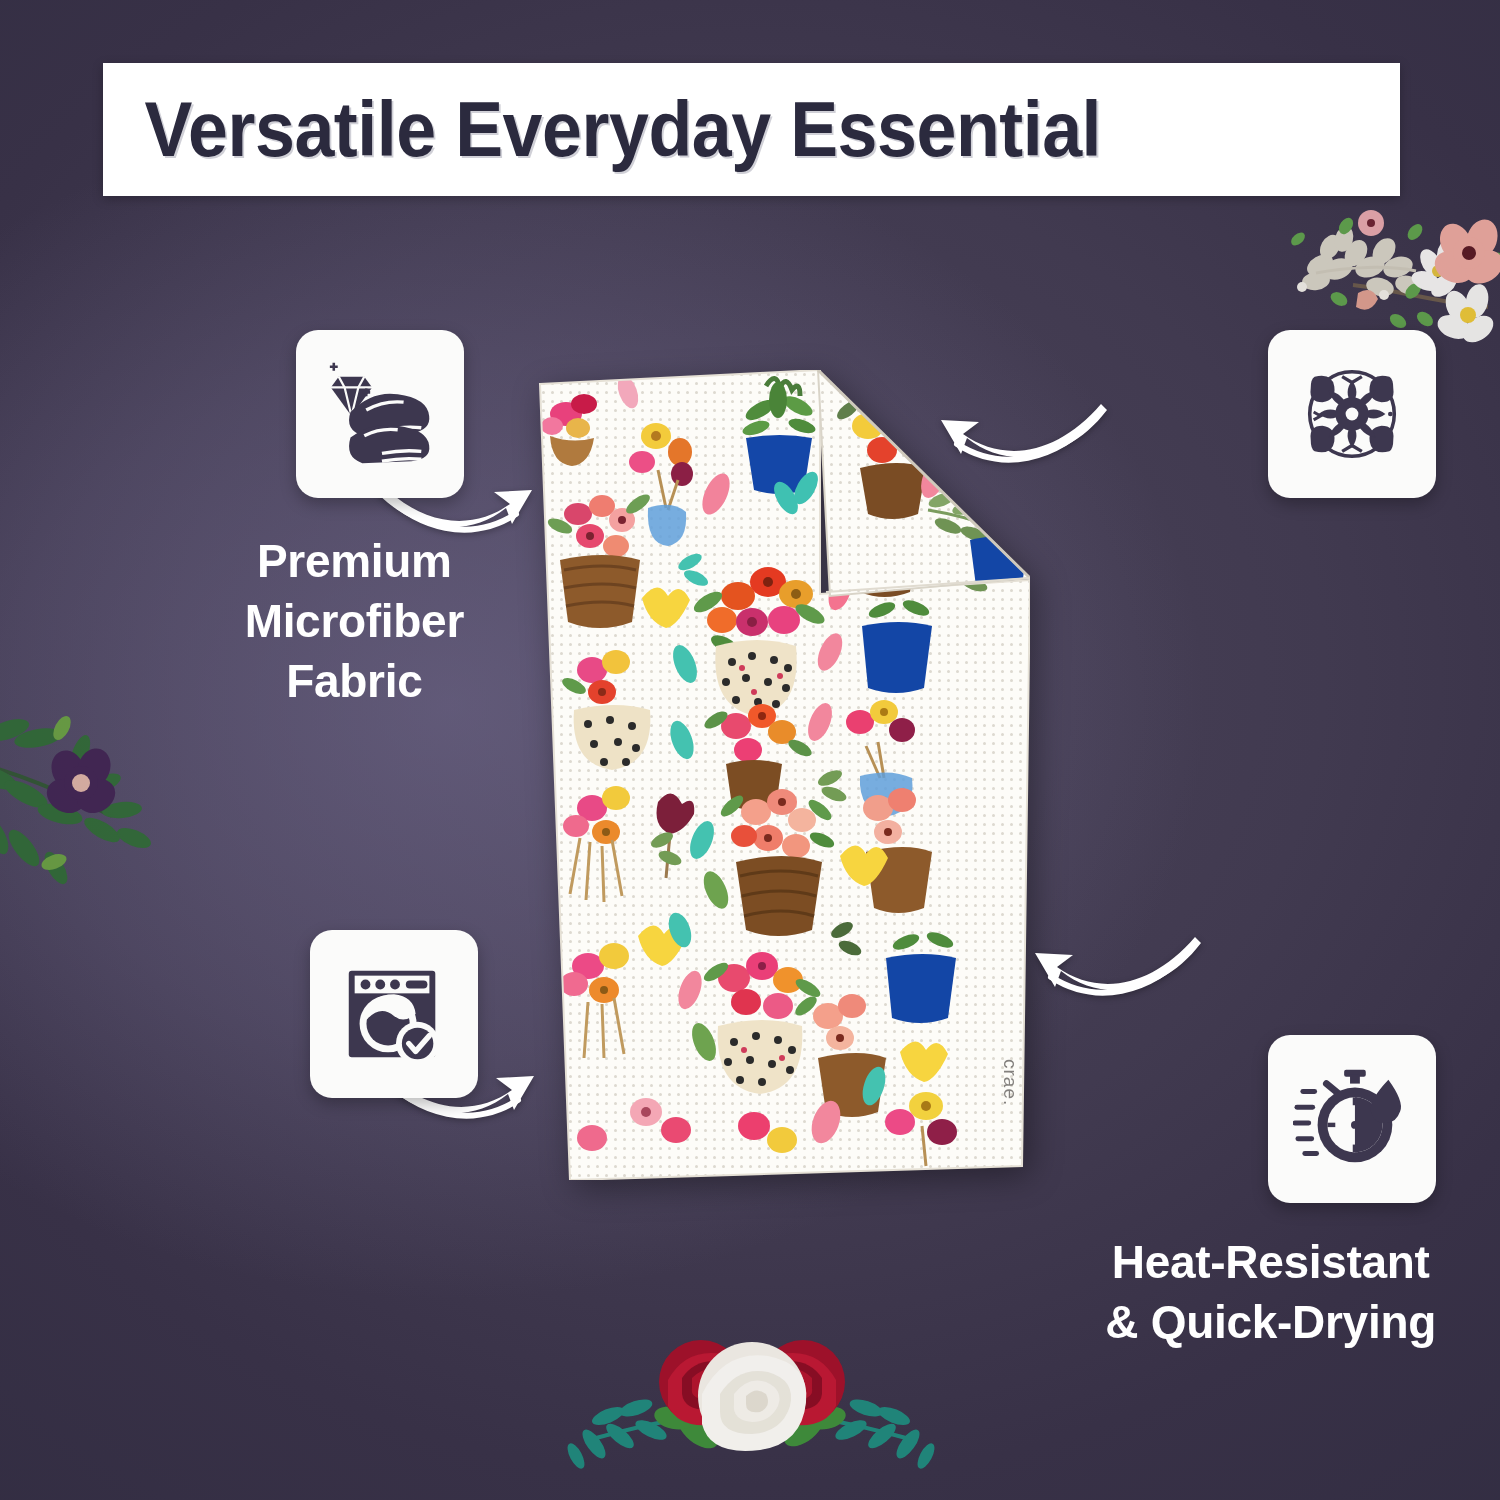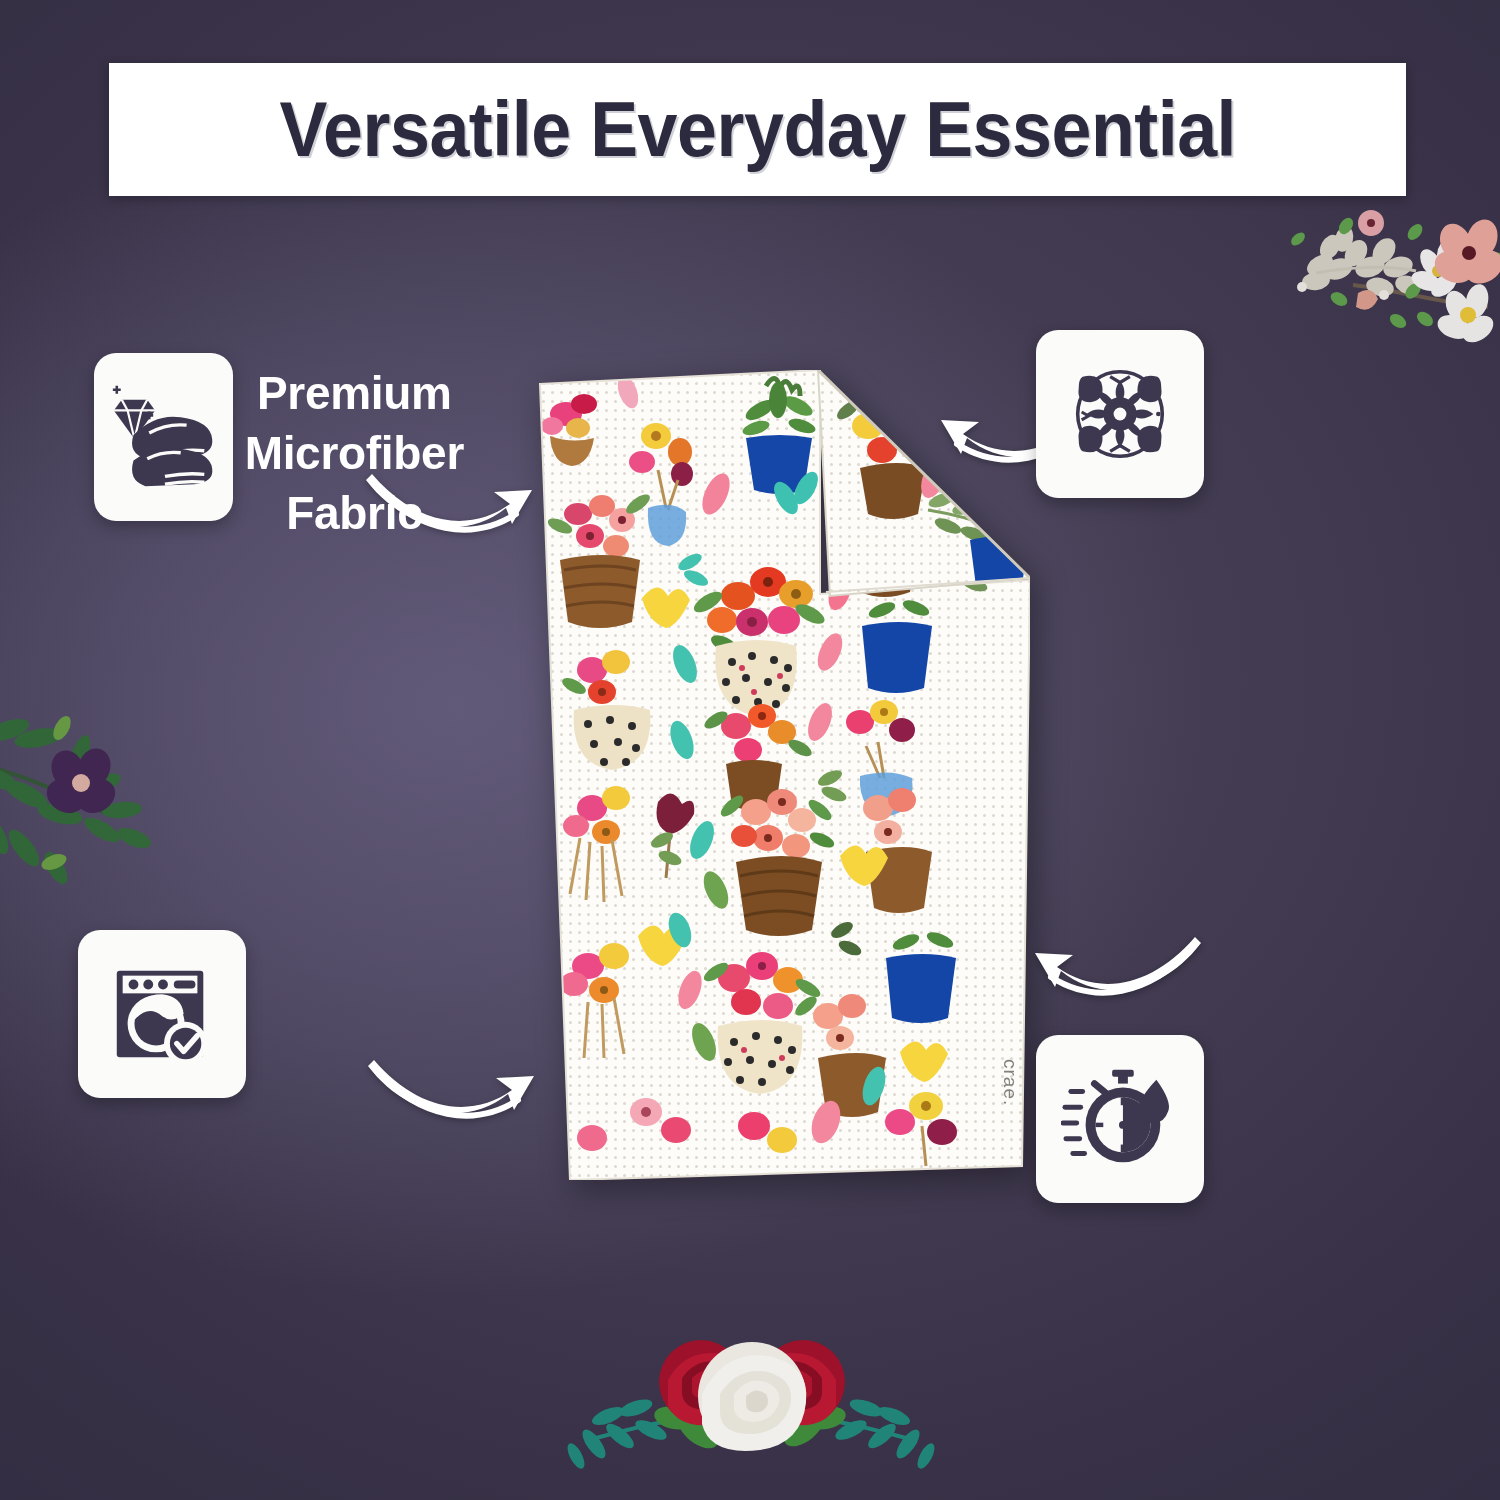--- a/index.html
+++ b/index.html
@@ -13,36 +13,36 @@
   }
   #stage{
     position:absolute; left:0; top:0; width:1500px; height:1500px;
     overflow:hidden;
     background:
       radial-gradient(ellipse 70% 55% at 30% 47%, rgba(120,112,150,0.55) 0%, rgba(120,112,150,0.28) 42%, rgba(120,112,150,0) 72%),
       radial-gradient(ellipse 85% 75% at 50% 45%, #4a4359 0%, #413a50 45%, #383147 72%, #322d42 100%);
   }
   
   #title-banner{
-    position:absolute; left:109px; top:63px; width:1297px; height:133px;
+    position:absolute; left:103px; top:63px; width:1297px; height:133px;
     background:#ffffff;
-    display:flex; align-items:center; justify-content:center;
+    display:flex; align-items:center; justify-content:flex-start;
     box-shadow:0 3px 10px rgba(0,0,0,0.25);
   }
   #title-text{
     color:#2b2a3e;
     font-size:78px;
     font-weight:bold;
     letter-spacing:-0.5px;
     white-space:nowrap;
     transform:scaleX(0.92);
     text-shadow:2px 2px 0 rgba(120,120,140,0.35);
   }
   
-  .feature{ position:absolute; display:flex; flex-direction:row; align-items:center;gap:12px; }
+  .feature{ position:absolute; display:flex; flex-direction:column; align-items:flex-end; }
   .icon-card{
     width:168px; height:168px;
     background:#fbfbfa;
     border-radius:22px;
     display:flex; align-items:center; justify-content:center;
     box-shadow:0 6px 16px rgba(0,0,0,0.28);
   }
   .icon-card svg{ width:118px; height:118px; display:block; }
   .feature-label{
     margin-top:34px;
@@ -757,15 +757,17 @@
             <path d="M63 38 v8"></path>
               <path d="M63 86 v8"></path>
             <path d="M35 66 h8"></path>
           </g>
           <circle cx="63" cy="66" r="4" fill="#3d374f"></circle>
 
           <path d="M97 20 q16 22 12 32 q-4 12 -15 12 q-13 0 -15 -13 q-1 -11 18 -31z"></path>
         </g>
       </svg>
     </div>
+    <div class="feature-label">Heat-Resistant
+&amp; Quick-Drying</div>
   </div>
 
 </div>
 
 </body></html>

